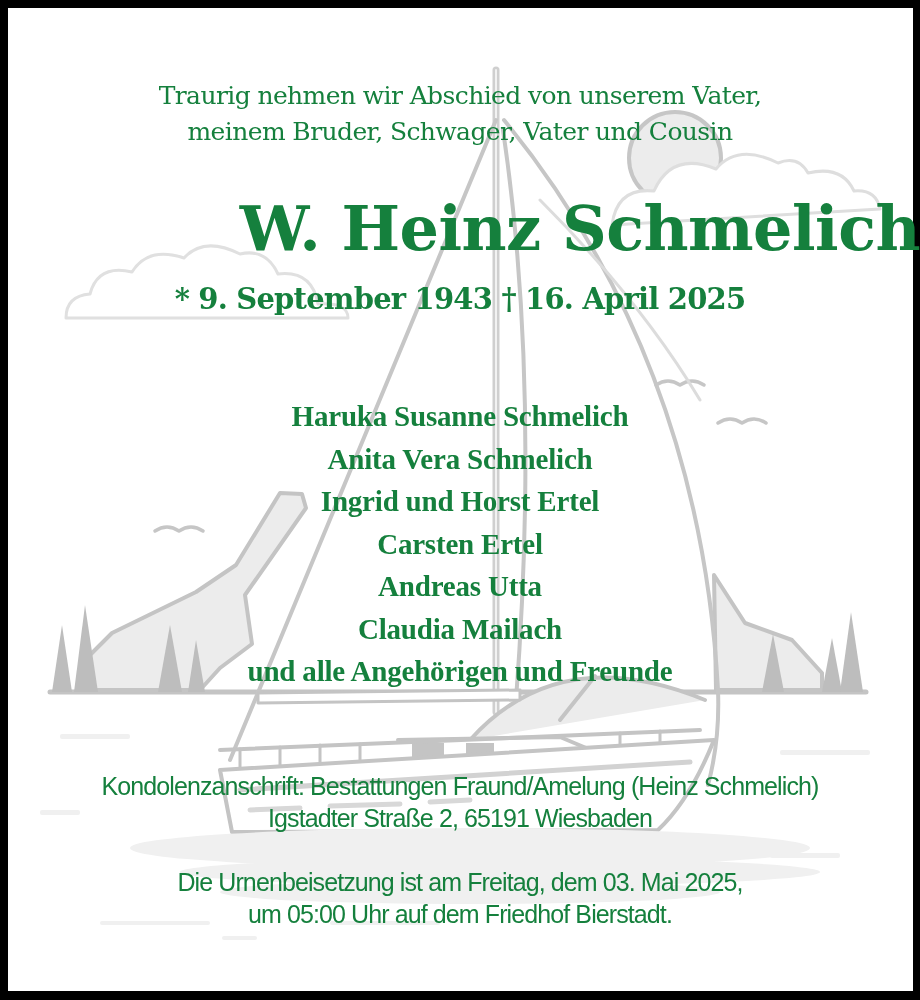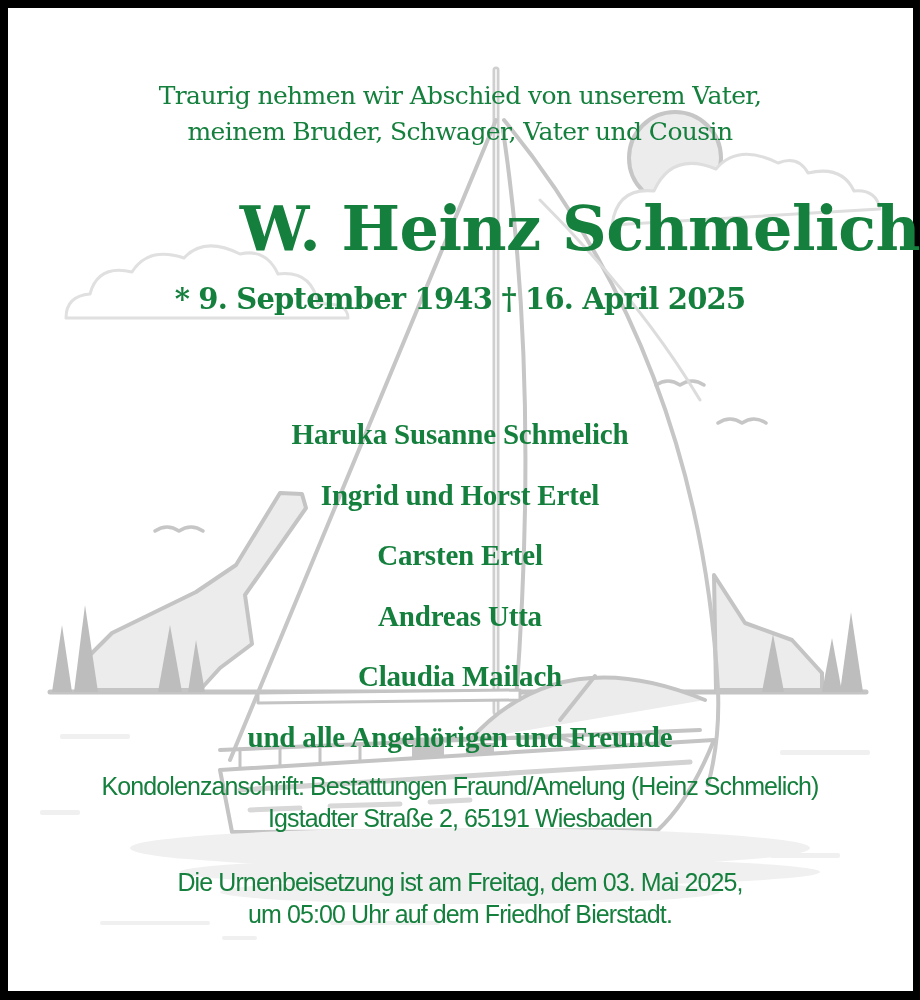--- a/index.html
+++ b/index.html
@@ -9,21 +9,21 @@
       box-sizing: border-box; border: 8px solid #000; background: #fff;
       border-right-width: 7px; border-bottom-width: 9px;
     }
     .illustration { position: absolute; left: 0; top: 0; width: 920px; height: 1000px; z-index: 0; }
     .content { position: absolute; left: 0; top: 0; width: 920px; height: 1000px; z-index: 1; }
     .txt { position: absolute; left: 0; width: 920px; text-align: center; color: #15803d; white-space: nowrap; }
     .intro { font-family: "DejaVu Serif", serif; font-size: 25px; line-height: 36px; letter-spacing: -0.6px; }
     .name { font-family: "DejaVu Serif", serif; font-weight: bold; font-size: 62px; line-height: 72px; letter-spacing: -0.5px; }
     .dates { font-family: "DejaVu Serif", serif; font-weight: bold; font-size: 29px; line-height: 34px; letter-spacing: -0.8px; }
     .mourners { font-family: "Liberation Serif", serif; font-weight: bold; font-size: 29px; line-height: 42.5px; letter-spacing: -0.2px; }
-    .mourners div { height: 42.5px; margin-top: 18px; }
+    .mourners div { height: 42.5px; }
     .info { font-family: "Liberation Sans", sans-serif; font-size: 25px; line-height: 32px; letter-spacing: -0.9px; }
   </style>
 </head>
 <body>
 
 <div class="frame"></div>
 
 <svg class="illustration" width="920" height="1000" viewBox="0 0 920 1000">
   <g fill="none" stroke="#c6c6c6" stroke-width="4" stroke-linejoin="round" stroke-linecap="round">
 
@@ -101,20 +101,21 @@
     <div>Traurig nehmen wir Abschied von unserem Vater,</div>
     <div>meinem Bruder, Schwager, Vater und Cousin</div>
   </div>
 
   <div class="txt name" style="top:193px;text-align:right;">W. Heinz Schmelich</div>
 
   <div class="txt dates" style="top:282px;">* 9. September 1943 † 16. April 2025</div>
 
   <div class="txt mourners" style="top:395px;">
     <div>Haruka Susanne Schmelich</div>
+    <div>Anita Vera Schmelich</div>
     <div>Ingrid und Horst Ertel</div>
     <div>Carsten Ertel</div>
     <div>Andreas Utta</div>
     <div>Claudia Mailach</div>
     <div>und alle Angehörigen und Freunde</div>
   </div>
 
   <div class="txt info" style="top:770px;">
     <div>Kondolenzanschrift: Bestattungen Fraund/Amelung (Heinz Schmelich)</div>
     <div>Igstadter Straße 2, 65191 Wiesbaden</div>

